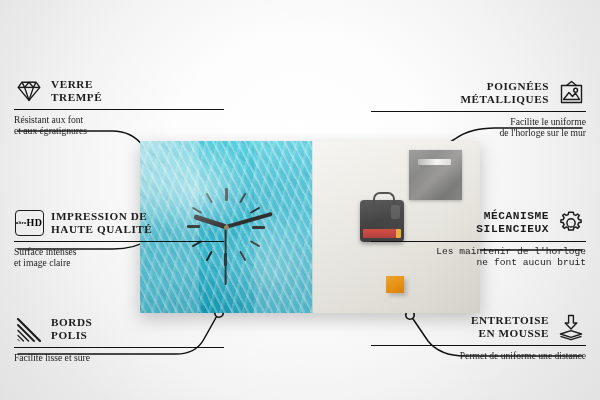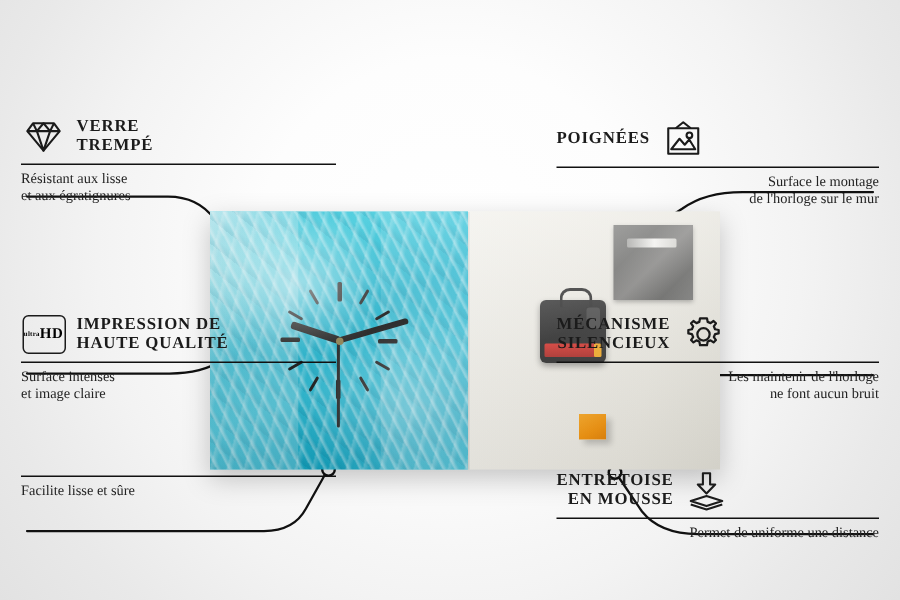--- a/index.html
+++ b/index.html
@@ -89,27 +89,27 @@
   .feat{position:absolute;width:210px;}
   .feat .head{display:flex;align-items:center;gap:7px;}
   .feat .icon{flex:0 0 auto;width:30px;height:30px;display:flex;align-items:center;justify-content:center;}
   .feat .title{font-weight:bold;font-size:11.2px;letter-spacing:.55px;color:#1b1b1b;line-height:13.4px;text-transform:uppercase;}
   .feat .rule{height:1.4px;background:#111;margin:3px 0 3.5px;}
   .feat .sub{font-size:9.6px;line-height:11.6px;color:#232323;}
 
   .feat.left{left:14px;text-align:left;}
   .feat.left .head{justify-content:flex-start;}
   .feat.right{right:14px;text-align:right;width:215px;}
-  .feat.right .head{justify-content:flex-start;}
+  .feat.right .head{justify-content:flex-end;}
 
   #f-verre{top:40px;}
   #f-impression{top:172px;}
   #f-bords{top:278px;}
   #f-poignees{top:42px;}
-  #f-mecanisme{top:172px;}
+  #f-mecanisme{top:172px;font-family:Liberation Mono, monospace;}
   #f-entretoise{top:276px;}
 
   .hd-badge{width:27px;height:24px;border:1.6px solid #1b1b1b;border-radius:4px;
     display:flex;flex-direction:row;align-items:center;justify-content:center;line-height:1;}
   .hd-badge .u{font-size:4.6px;font-weight:bold;letter-spacing:.2px;}
   .hd-badge .h{font-size:10px;font-weight:bold;letter-spacing:.3px;margin-top:.5px;}
 
   svg.ico{display:block;}
   .lines{position:absolute;inset:0;pointer-events:none;}
 </style>
@@ -210,21 +210,21 @@
           </g>
         </svg>
       </span>
       <span class="title">
         <span>VERRE</span><br>
         <span>TREMPÉ</span>
       </span>
     </div>
     <div class="rule"></div>
     <div class="sub">
-      <span>Résistant aux lisse</span><br>
+      <span>Résistant aux font</span><br>
       <span>et aux égratignures</span>
     </div>
   </div>
 
   <div class="feat left" id="f-impression">
     <div class="head">
       <span class="icon">
         <span class="hd-badge">
           <span class="u">ultra</span>
           <span class="h">HD</span>
@@ -236,45 +236,63 @@
       </span>
     </div>
     <div class="rule"></div>
     <div class="sub">
       <span>Surface intenses</span><br>
       <span>et image claire</span>
     </div>
   </div>
 
   <div class="feat left" id="f-bords">
+    <div class="head">
+      <span class="icon">
+        <svg class="ico" width="28" height="26" viewBox="0 0 28 26">
+          <g stroke="#1b1b1b" stroke-linecap="round">
+            <path d="M3,3 L25,25" stroke-width="2.1"></path>
+            <path d="M3,9 L19,25" stroke-width="1.8"></path>
+            <path d="M3,14.5 L13.5,25" stroke-width="1.5"></path>
+            <path d="M3,19.5 L8.5,25" stroke-width="1.2"></path>
+            <path d="M3,23.5 L4.5,25" stroke-width="1"></path>
+          </g>
+        </svg>
+      </span>
+      <span class="title">
+        <span>BORDS</span><br>
+        <span>POLIS</span>
+      </span>
+    </div>
     <div class="rule"></div>
     <div class="sub">
       <span>Facilite lisse et sûre</span>
     </div>
   </div>
 
   <div class="feat right" id="f-poignees">
     <div class="head">
       <span class="title">
         <span>POIGNÉES</span><br>
+        <span>MÉTALLIQUES</span>
       </span>
       <span class="icon">
         <svg class="ico" width="29" height="27" viewBox="0 0 29 27">
           <g fill="none" stroke="#1b1b1b" stroke-width="1.4" stroke-linejoin="round">
             <path d="M9.5,5.5 L14.5,1.5 L19.5,5.5"></path>
             <rect x="4.5" y="5.5" width="20" height="17"></rect>
             <path d="M6.5,19.5 L12,12.5 L15.5,16.5 L18.5,13 L22.5,19.5 Z"></path>
             <circle cx="18.6" cy="10.2" r="1.9"></circle>
           </g>
         </svg>
       </span>
     </div>
     <div class="rule"></div>
     <div class="sub">
-      <span>Surface le montage</span><br>
+      <span>Facilite le uniforme</span><br>
       <span>de l'horloge sur le mur</span>
     </div>
   </div>
 
   <div class="feat right" id="f-mecanisme">
     <div class="head">
       <span class="title">
         <span>MÉCANISME</span><br>
         <span>SILENCIEUX</span>
       </span>

